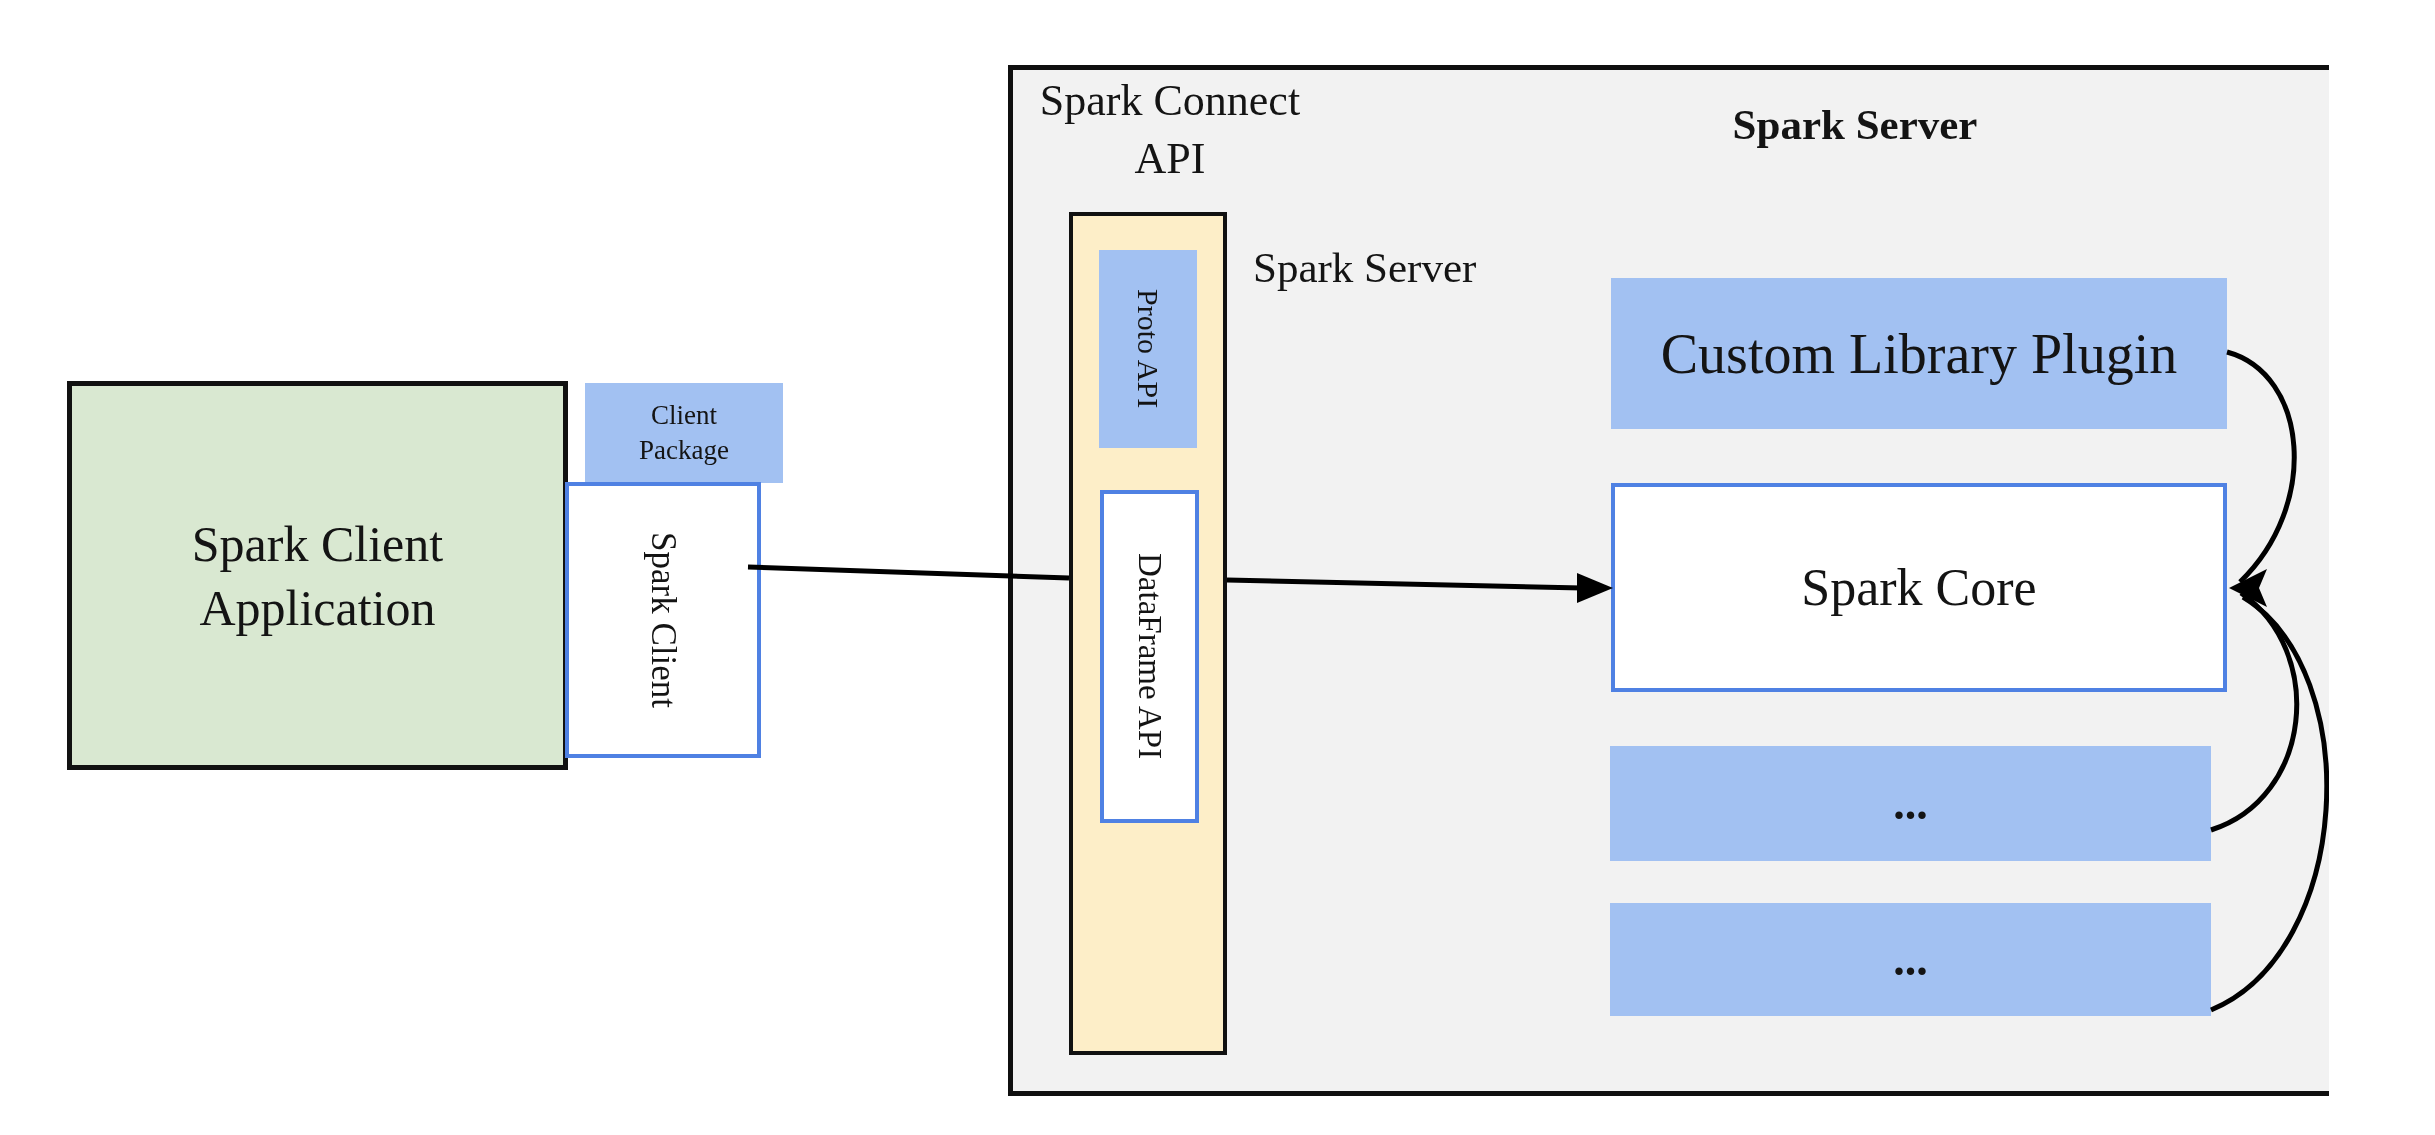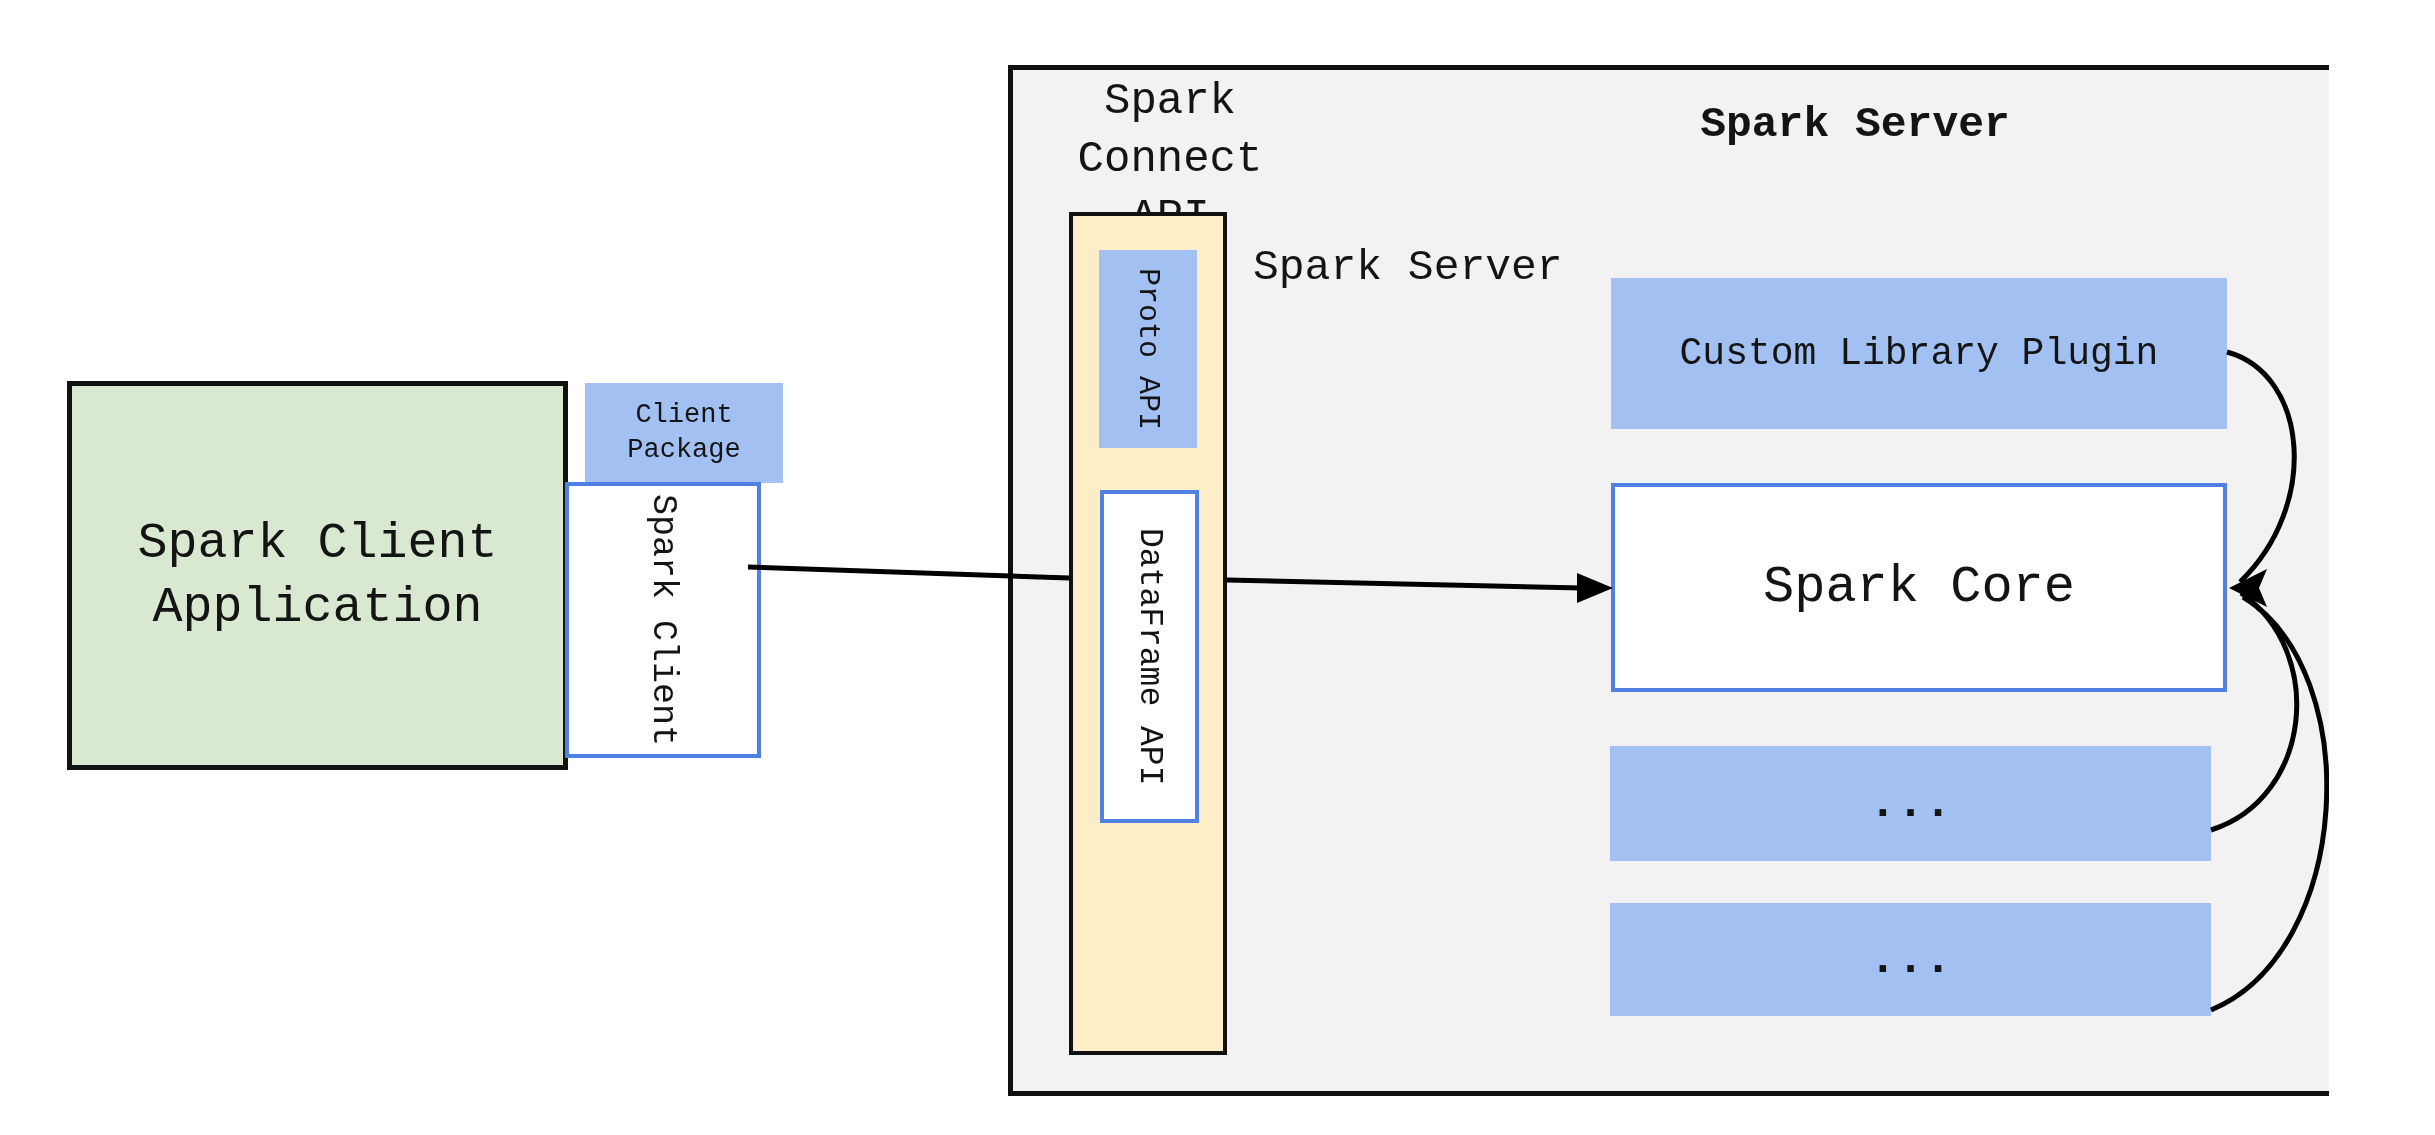--- a/index.html
+++ b/index.html
@@ -4,41 +4,41 @@
 <style>
   :root{
     --page-bg:#ffffff; --panel-bg:#f2f2f2; --panel-border:#0f0f0f;
     --green-fill:#d9e8d1; --blue-fill:#a2c1f2; --blue-border:#4f81e3;
     --yellow-fill:#fdeec8; --arrow:#000000; --text:#141414;
   }
   html,body{margin:0;padding:0;background:var(--page-bg);}
   .stage{
     position:relative;width:2329px;height:1135px;overflow:hidden;
     background:var(--page-bg);color:var(--text);
-    font-family:Liberation Mono, monospace;
+    font-family:Liberation Serif, serif;
   }
   .box{position:absolute;box-sizing:border-box;display:flex;align-items:center;justify-content:center;text-align:center;}
   .col{flex-direction:column;}
   .vtext{writing-mode:vertical-rl;}
   .lbl{position:absolute;box-sizing:border-box;}
 
   .panel{left:1008px;top:65px;width:1364px;height:1031px;background:var(--panel-bg);border:5px solid var(--panel-border);}
   .connect-api-label{left:1010px;top:72px;width:320px;text-align:center;font-size:44px;line-height:58px;}
   .server-heading{left:1655px;top:100px;width:400px;text-align:center;font-size:43px;font-weight:bold;}
   .server-library-label{left:1253px;top:238px;width:340px;text-align:left;font-size:43px;line-height:60px;}
 
   .green-box{left:67px;top:381px;width:501px;height:389px;background:var(--green-fill);border:5px solid #111;font-size:50px;line-height:64px;}
   .pkg-box{left:565px;top:383px;width:198px;height:100px;background:var(--blue-fill);font-size:27px;line-height:35px;margin-left:20px;}
   .spark-client-box{left:565px;top:482px;width:196px;height:276px;background:#fff;border:4px solid var(--blue-border);font-size:35px;}
 
   .yellow-col{left:1069px;top:212px;width:158px;height:843px;background:var(--yellow-fill);border:4px solid #111;}
   .proto-box{left:1099px;top:250px;width:98px;height:198px;background:var(--blue-fill);font-size:30px;}
   .df-box{left:1100px;top:490px;width:99px;height:333px;background:#fff;border:4px solid var(--blue-border);font-size:33px;}
 
-  .plugin-box{left:1611px;top:278px;width:616px;height:151px;background:var(--blue-fill);font-size:38px;}
+  .plugin-box{left:1611px;top:278px;width:616px;height:151px;background:var(--blue-fill);font-size:56px;}
   .core-box{left:1611px;top:483px;width:616px;height:209px;background:#fff;border:4px solid var(--blue-border);font-size:52px;}
   .ph1-box{left:1610px;top:746px;width:601px;height:115px;background:var(--blue-fill);font-size:46px;font-weight:bold;}
   .ph2-box{left:1610px;top:903px;width:601px;height:113px;background:var(--blue-fill);font-size:46px;font-weight:bold;}
 
   svg.arrows{position:absolute;left:0;top:0;width:2435px;height:1135px;pointer-events:none;}
   .arrow-line{stroke:var(--arrow);stroke-width:5;fill:none;}
   .arrow-head{fill:var(--arrow);stroke:none;}
 </style>
 </head>
 <body>

